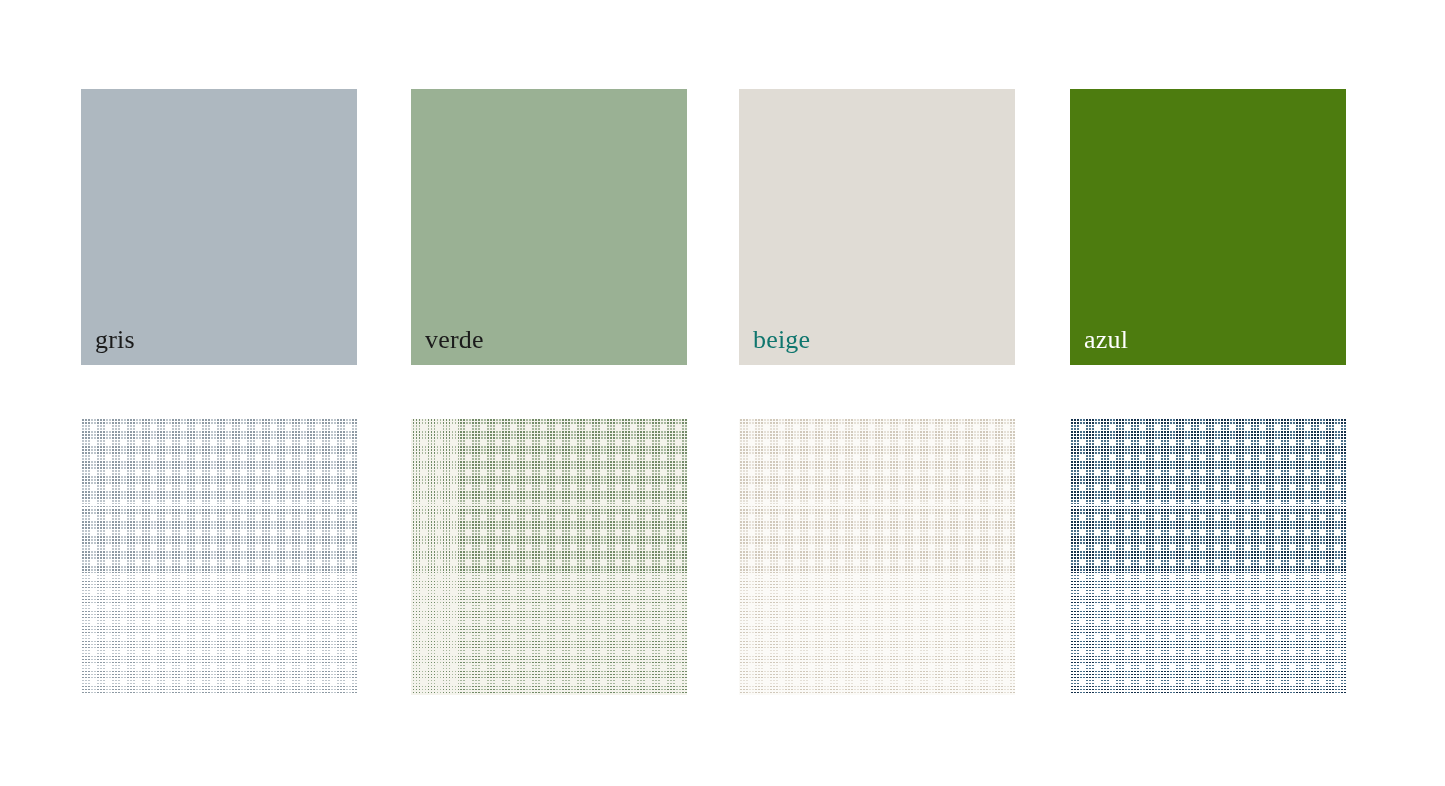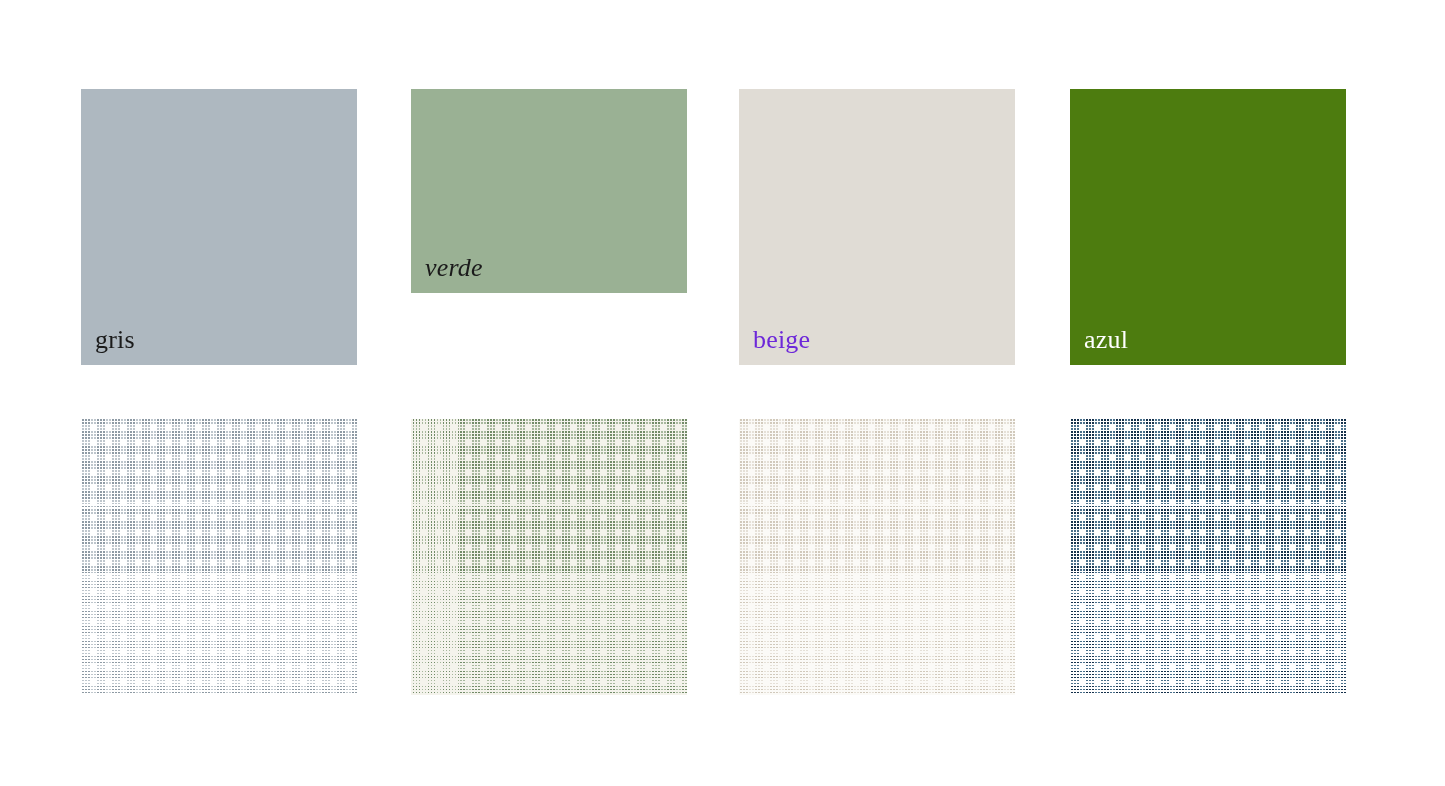--- a/index.html
+++ b/index.html
@@ -74,29 +74,29 @@
 <div id="palette-board">
 
   <div class="swatch-column" style="left:81px;">
     <div class="solid-swatch" style="background: rgb(174, 184, 192); width: 276px; height: 276px; top: 89px;">
       <span class="swatch-label" style="color: rgb(27, 27, 27);">gris</span>
     </div>
     <div class="pattern-swatch gingham" style="width: 276px; height: 276px; top: 419px; background-color: rgb(255, 255, 255); background-image: repeating-linear-gradient(90deg, rgb(255, 255, 255) 0px, rgb(255, 255, 255) 1.5px, rgba(0, 0, 0, 0) 1.5px, rgba(0, 0, 0, 0) 3px), repeating-linear-gradient(0deg, rgb(255, 255, 255) 0px, rgb(255, 255, 255) 1.5px, rgba(0, 0, 0, 0) 1.5px, rgba(0, 0, 0, 0) 3px), repeating-linear-gradient(90deg, rgba(174, 184, 192, 0.8) 0px, rgba(174, 184, 192, 0.8) 9px, rgba(0, 0, 0, 0) 9px, rgba(0, 0, 0, 0) 15px), repeating-linear-gradient(0deg, rgba(174, 184, 192, 0.8) 0px, rgba(174, 184, 192, 0.8) 9px, rgba(0, 0, 0, 0) 9px, rgba(0, 0, 0, 0) 15px); background-blend-mode: normal, normal, multiply, multiply; background-size: 100% 100%, 100% 100%, 100% 100%, 100% 100%;"></div>
   </div>
 
   <div class="swatch-column" style="left:411px;">
-    <div class="solid-swatch" style="background: rgb(154, 177, 148); width: 276px; height: 204px; top: 89px; font-style: italic;">
+    <div class="solid-swatch" style="background: rgb(154, 177, 148); width: 276px; height: 276px; top: 89px;">
       <span class="swatch-label" style="color: rgb(27, 27, 27);">verde</span>
     </div>
     <div class="pattern-swatch gingham" style="width: 276px; height: 276px; top: 419px; background-color: rgb(244, 243, 236); background-image: repeating-linear-gradient(90deg, rgb(244, 243, 236) 0px, rgb(244, 243, 236) 1.5px, rgba(0, 0, 0, 0) 1.5px, rgba(0, 0, 0, 0) 3px), repeating-linear-gradient(0deg, rgb(244, 243, 236) 0px, rgb(244, 243, 236) 1.5px, rgba(0, 0, 0, 0) 1.5px, rgba(0, 0, 0, 0) 3px), repeating-linear-gradient(90deg, rgba(154, 177, 148, 0.8) 0px, rgba(154, 177, 148, 0.8) 9px, rgba(0, 0, 0, 0) 9px, rgba(0, 0, 0, 0) 15px), repeating-linear-gradient(0deg, rgba(154, 177, 148, 0.8) 0px, rgba(154, 177, 148, 0.8) 9px, rgba(0, 0, 0, 0) 9px, rgba(0, 0, 0, 0) 15px); background-blend-mode: normal, normal, multiply, multiply; background-size: 100% 100%, 100% 100%, 100% 100%, 100% 100%;"></div>
   </div>
 
   <div class="swatch-column" style="left:739px;">
     <div class="solid-swatch" style="background: rgb(224, 220, 213); width: 276px; height: 276px; top: 89px;">
-      <span class="swatch-label" style="color: #6d28d9;">beige</span>
+      <span class="swatch-label" style="color: #0f766e;">beige</span>
     </div>
     <div class="pattern-swatch gingham" style="width: 276px; height: 276px; top: 419px; background-color: rgb(251, 250, 247); background-image: repeating-linear-gradient(90deg, rgb(251, 250, 247) 0px, rgb(251, 250, 247) 1.5px, rgba(0, 0, 0, 0) 1.5px, rgba(0, 0, 0, 0) 3px), repeating-linear-gradient(0deg, rgb(251, 250, 247) 0px, rgb(251, 250, 247) 1.5px, rgba(0, 0, 0, 0) 1.5px, rgba(0, 0, 0, 0) 3px), repeating-linear-gradient(90deg, rgba(227, 222, 214, 0.8) 0px, rgba(227, 222, 214, 0.8) 9px, rgba(0, 0, 0, 0) 9px, rgba(0, 0, 0, 0) 15px), repeating-linear-gradient(0deg, rgba(227, 222, 214, 0.8) 0px, rgba(227, 222, 214, 0.8) 9px, rgba(0, 0, 0, 0) 9px, rgba(0, 0, 0, 0) 15px); background-blend-mode: normal, normal, multiply, multiply; background-size: 100% 100%, 100% 100%, 100% 100%, 100% 100%;"></div>
   </div>
 
   <div class="swatch-column" style="left:1070px;">
     <div class="solid-swatch" style="background: #4d7c0f; width: 276px; height: 276px; top: 89px;">
       <span class="swatch-label" style="color: rgb(255, 255, 255);">azul</span>
     </div>
     <div class="pattern-swatch gingham" style="width: 276px; height: 276px; top: 419px; background-color: rgb(255, 255, 255); background-image: repeating-linear-gradient(90deg, rgb(255, 255, 255) 0px, rgb(255, 255, 255) 1.5px, rgba(0, 0, 0, 0) 1.5px, rgba(0, 0, 0, 0) 3px), repeating-linear-gradient(0deg, rgb(255, 255, 255) 0px, rgb(255, 255, 255) 1.5px, rgba(0, 0, 0, 0) 1.5px, rgba(0, 0, 0, 0) 3px), repeating-linear-gradient(90deg, rgba(28, 76, 110, 0.8) 0px, rgba(28, 76, 110, 0.8) 9px, rgba(0, 0, 0, 0) 9px, rgba(0, 0, 0, 0) 15px), repeating-linear-gradient(0deg, rgba(28, 76, 110, 0.8) 0px, rgba(28, 76, 110, 0.8) 9px, rgba(0, 0, 0, 0) 9px, rgba(0, 0, 0, 0) 15px); background-blend-mode: normal, normal, multiply, multiply; background-size: 100% 100%, 100% 100%, 100% 100%, 100% 100%;"></div>
   </div>

